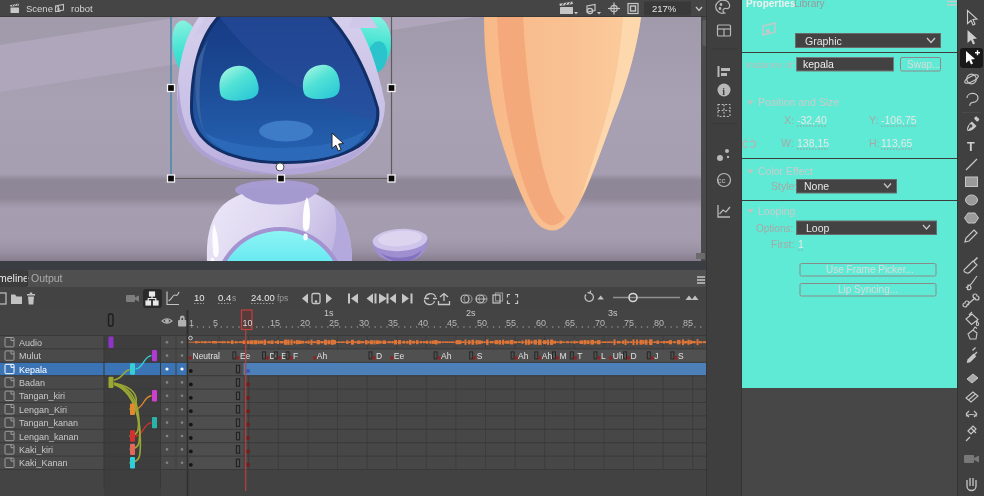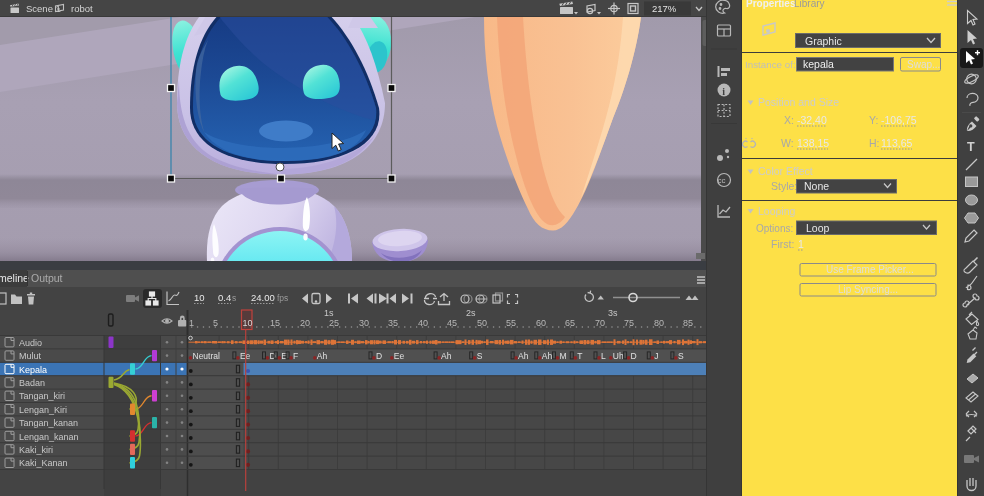--- a/index.html
+++ b/index.html
@@ -763,21 +763,21 @@
         </g>
       <text x="10.5" y="183" font-size="8" fill="#b8b8b8">cc</text>
 
       <g stroke="#b8b8b8" fill="none" stroke-width="1.3">
         <path d="M11 205 v12 h12"></path>
         <path d="M12.5 214 l3.5 -4 l3 2 l4 -5"></path>
       </g>
     </svg>
   </div>
 
-  <div class="abs" id="props" style="left:742px;top:0;width:215px;height:496px;background:#fde047;">
+  <div class="abs" id="props" style="left:742px;top:0;width:215px;height:388px;background:#5eead4;">
     <svg class="abs" style="left:0;top:0;" width="215" height="496" font-family="Liberation Sans, sans-serif">
 
       <text x="4" y="7" font-size="10" fill="#f0f0f0" font-weight="bold">Properties</text>
       <text x="52" y="7" font-size="10" fill="#9a9a9a">Library</text>
       <g stroke="#cccccc" stroke-width="1.4">
           <line x1="205" y1="1.5" x2="216" y2="1.5"></line>
           <line x1="205" y1="5" x2="216" y2="5"></line>
         </g>
 
       <g stroke="#c8c8c8" fill="none" stroke-width="1.4">

